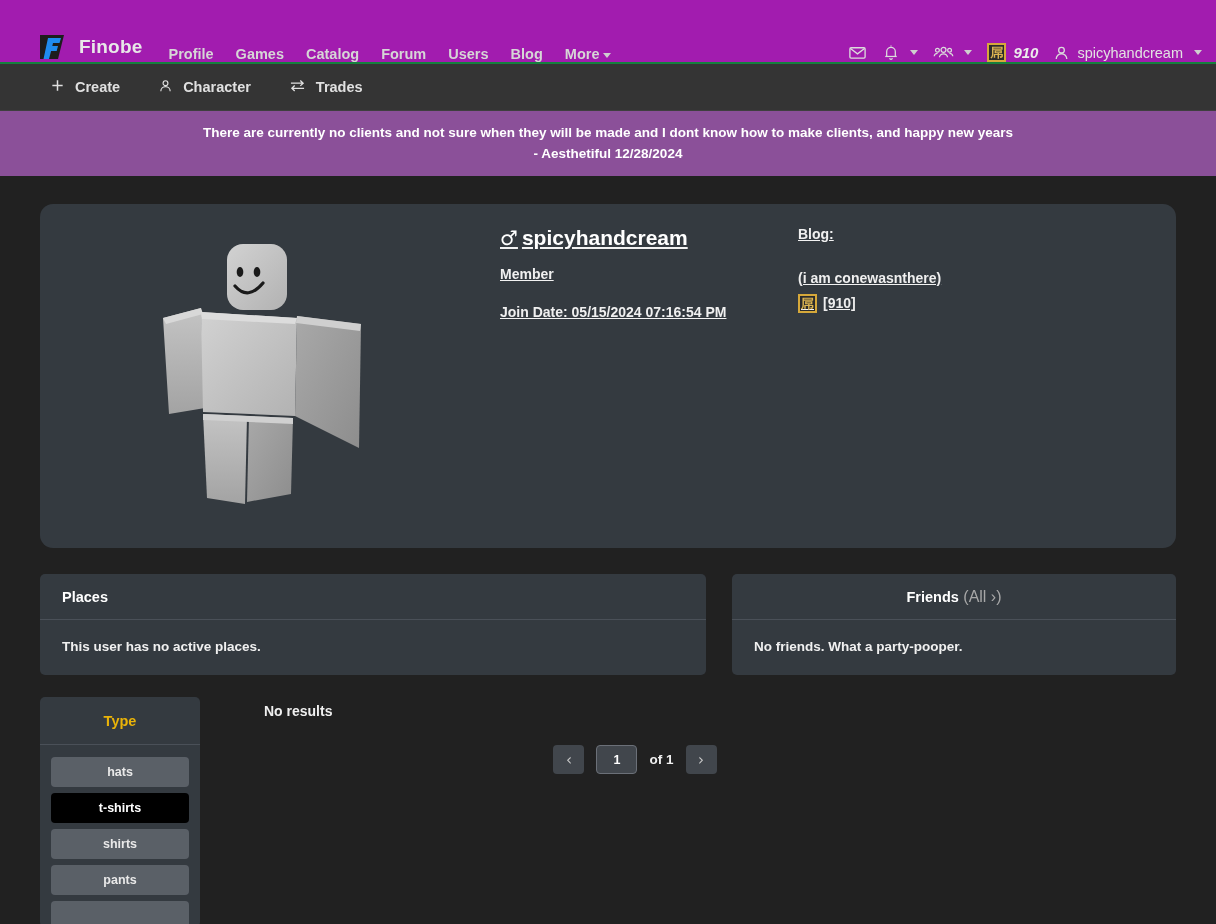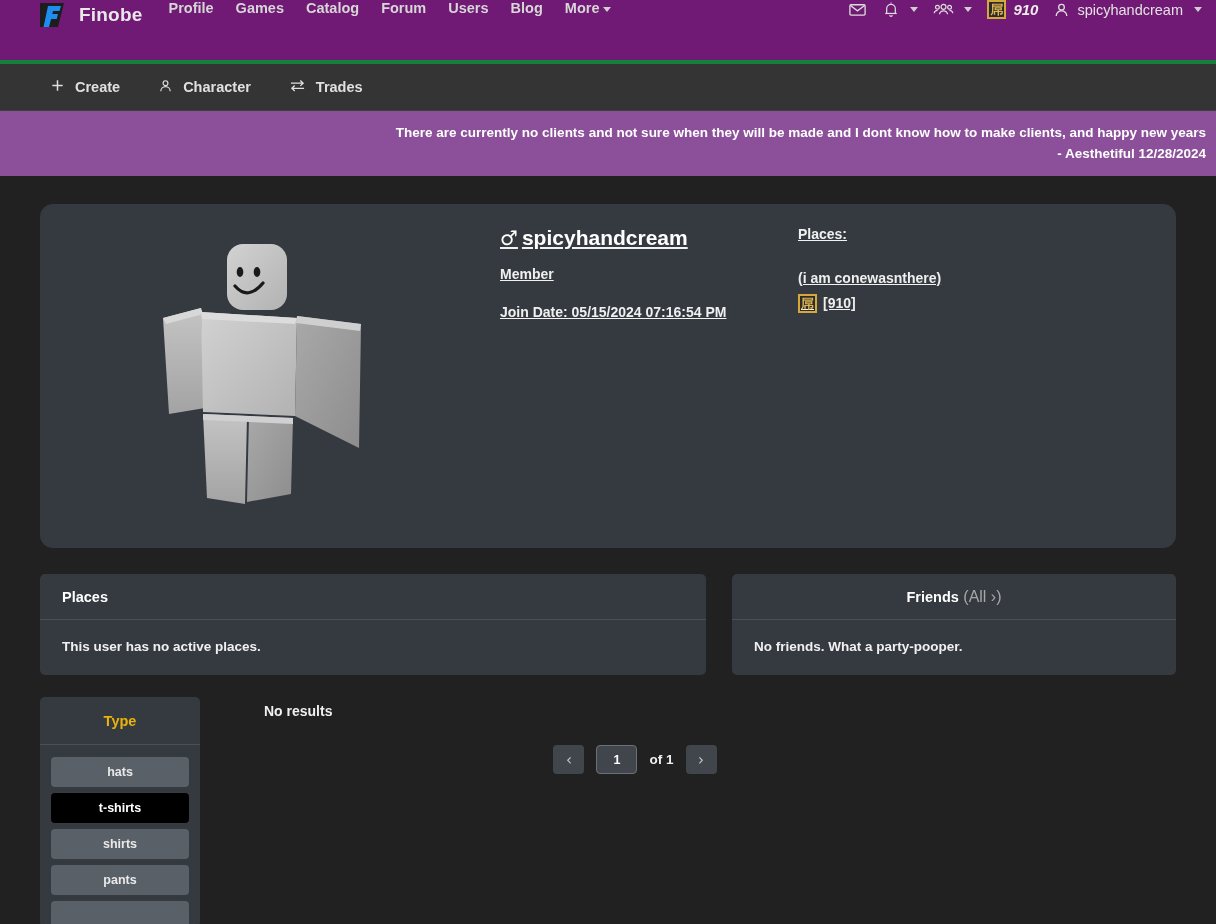--- a/index.html
+++ b/index.html
@@ -8,25 +8,25 @@
     height: 924px;
     background: #212121;
     font-family: "Liberation Sans", sans-serif;
     color: #f2f2f2;
     overflow: hidden;
   }
 
   
   .navbar {
     height: 64px;
-    background: #701a75;
+    background: #a21caf;
     display: flex;
-    align-items: flex-start;
+    align-items: flex-end;
     padding: 0 14px 0 38px;
-    border-bottom: 4px solid #15803d;
+    border-bottom: 2px solid #15803d;
   }
   .brand { display: flex; align-items: center; gap: 11px; margin-right: 26px; }
   .brand-logo { width: 30px; height: 30px; position: relative; display:block; }
   .brand-name { font-size: 19px; font-weight: bold; color: #e8e8e8; letter-spacing: .2px; }
   .nav-links { display: flex; align-items: center; gap: 22px; }
   .nav-link {
     font-size: 14.5px; font-weight: bold; color: #d6d6d6;
     text-decoration: none; white-space: nowrap; cursor: pointer;
   }
   .caret {
@@ -53,21 +53,21 @@
     height: 47px; background: #343434; display: flex; align-items: center;
     padding-left: 50px; gap: 38px; border-bottom: 1px solid #3f3f3f;
   }
   .subnav-item {
     display: flex; align-items: center; gap: 10px; font-size: 14.5px;
     font-weight: bold; color: #e0e0e0; cursor: pointer;
   }
 
   
   .banner {
-    background: #8b5099; color: #ffffff; text-align: right;
+    background: #8b5099; color: #ffffff; text-align: center;
     padding: 11px 10px 12px; font-size: 13.5px; font-weight: bold; line-height: 21px;
   }
 
   
   .page { padding: 28px 40px 0 40px; }
   .card { background: #343a40; border-radius: 13px; text-decoration: underline; }
 
   .profile-card { display: flex; padding: 0; height: 344px; }
   .avatar-col { width: 460px; display: flex; align-items: center; justify-content: center; }
   .avatar-box { width: 250px; height: 280px; position: relative; }
@@ -270,21 +270,21 @@
     </div>
     <div class="info-col">
       <div class="info-main">
         <div class="profile-title">
           <span class="gender-sym">♂</span><span>spicyhandcream</span>
         </div>
         <div class="profile-row">Member</div>
         <div class="join-row">Join Date: 05/15/2024 07:16:54 PM</div>
       </div>
       <div class="blurb-col">
-        <div class="blurb-label">Places:</div>
+        <div class="blurb-label">Blog:</div>
         <div class="blurb-text">(i am conewasnthere)</div>
         <div class="blurb-coin">
           <span class="coin-icon">屌</span>
           <span class="blurb-text">[910]</span>
         </div>
       </div>
     </div>
   </div>
 
   <div class="panels">

